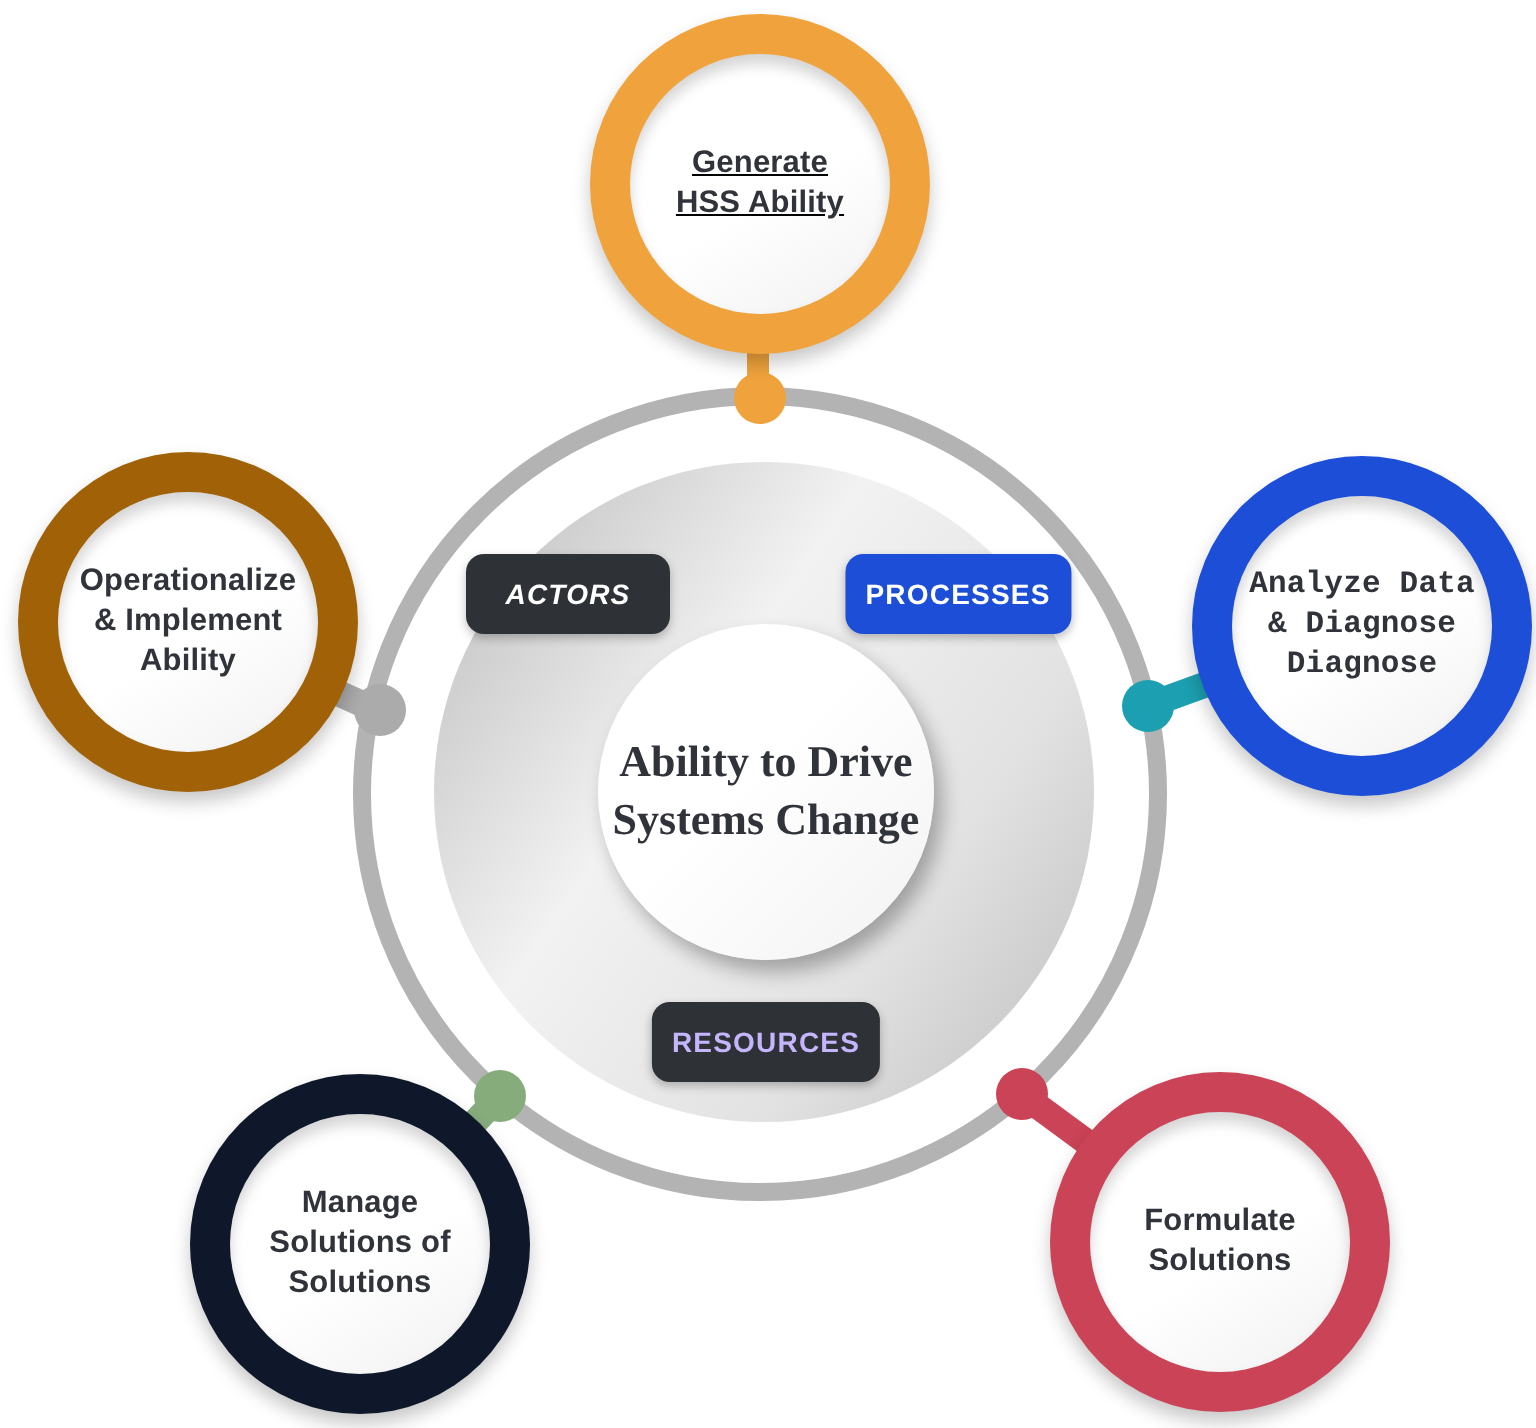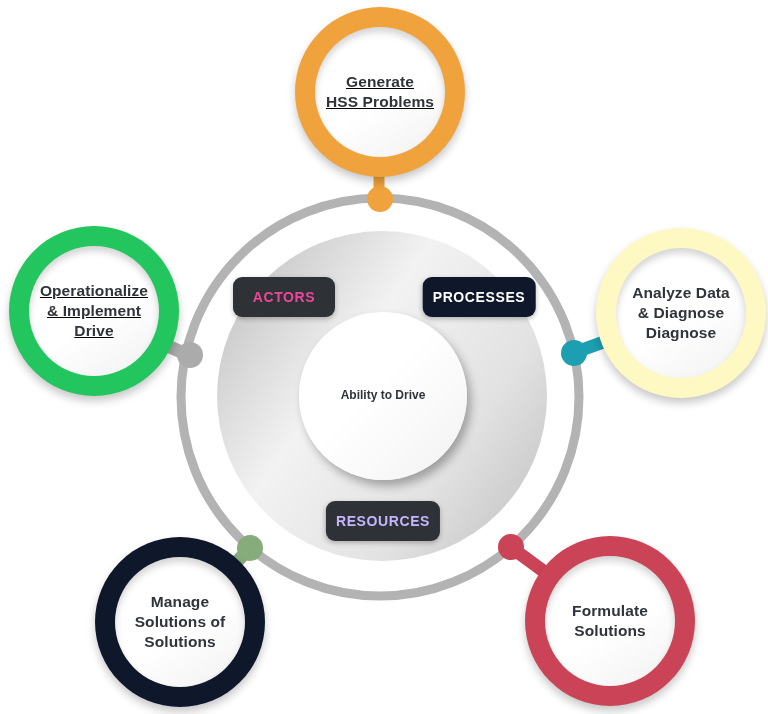--- a/index.html
+++ b/index.html
@@ -58,24 +58,25 @@
     box-shadow: 4px 6px 10px rgba(0,0,0,0.30);
     display: flex;
     flex-direction: column;
     align-items: center;
     justify-content: center;
     text-align: center;
   }
   .center-line {
     display: block;
     white-space: nowrap;
-    font-size: 12px;
+    font-size: 22px;
     font-weight: bold;
     line-height: 1.3;
     color: #30343a;
+    font-family: Liberation Serif, serif;
   }
 
   
   .tag {
     position: absolute;
     transform: translate(-50%, -50%);
     min-width: 102px;
     height: 40px;
     box-sizing: border-box;
     padding: 0 10px;
@@ -126,40 +127,41 @@
 
     <circle cx="380" cy="199" r="13" style="fill: rgb(240, 163, 60);"></circle>
     <circle cx="574" cy="353" r="13" style="fill: rgb(28, 160, 177);"></circle>
     <circle cx="511" cy="547" r="13" style="fill: rgb(203, 67, 86);"></circle>
     <circle cx="250" cy="548" r="13" style="fill: rgb(134, 172, 124);"></circle>
     <circle cx="190" cy="355" r="13" style="fill: rgb(171, 171, 171);"></circle>
   </svg>
 
   <div class="center-circle">
     <span class="center-line">Ability to Drive</span>
+    <span class="center-line">Systems Change</span>
   </div>
 
   <div class="tag tag-actors" style="background-color: rgb(46, 50, 54);">
-    <span style="color: #ec4899;">ACTORS</span>
+    <span style="color: #ffffff; font-style: italic;">ACTORS</span>
   </div>
-  <div class="tag tag-processes" style="background-color: #0f172a;">
+  <div class="tag tag-processes" style="background-color: #1d4ed8;">
     <span style="color: rgb(255, 255, 255);">PROCESSES</span>
   </div>
   <div class="tag tag-resources" style="background-color: rgb(46, 50, 54);">
     <span style="color: #c4b5fd;">RESOURCES</span>
   </div>
 
   <div class="node node-generate" style="background-color: rgb(240, 163, 60); text-decoration: underline;">
     <div class="node-inner">
       <span class="node-line">Generate</span>
-      <span class="node-line">HSS Problems</span>
+      <span class="node-line">HSS Ability</span>
     </div>
   </div>
 
-  <div class="node node-analyze" style="background-color: #fef9c3;">
+  <div class="node node-analyze" style="background-color: #1d4ed8; font-family: Liberation Mono, monospace;">
     <div class="node-inner">
       <span class="node-line">Analyze Data</span>
       <span class="node-line">&amp; Diagnose</span>
       <span class="node-line">Diagnose</span>
     </div>
   </div>
 
   <div class="node node-formulate" style="background-color: rgb(203, 67, 86);">
     <div class="node-inner">
       <span class="node-line">Formulate</span>
@@ -168,21 +170,21 @@
   </div>
 
   <div class="node node-manage" style="background-color: #0f172a;">
     <div class="node-inner">
       <span class="node-line">Manage</span>
       <span class="node-line">Solutions of</span>
       <span class="node-line">Solutions</span>
     </div>
   </div>
 
-  <div class="node node-operationalize" style="background-color: #22c55e; text-decoration: underline;">
+  <div class="node node-operationalize" style="background-color: #a16207;">
     <div class="node-inner">
       <span class="node-line">Operationalize</span>
       <span class="node-line">&amp; Implement</span>
-      <span class="node-line">Drive</span>
+      <span class="node-line">Ability</span>
     </div>
   </div>
 
 </div>
 
 </body></html>

